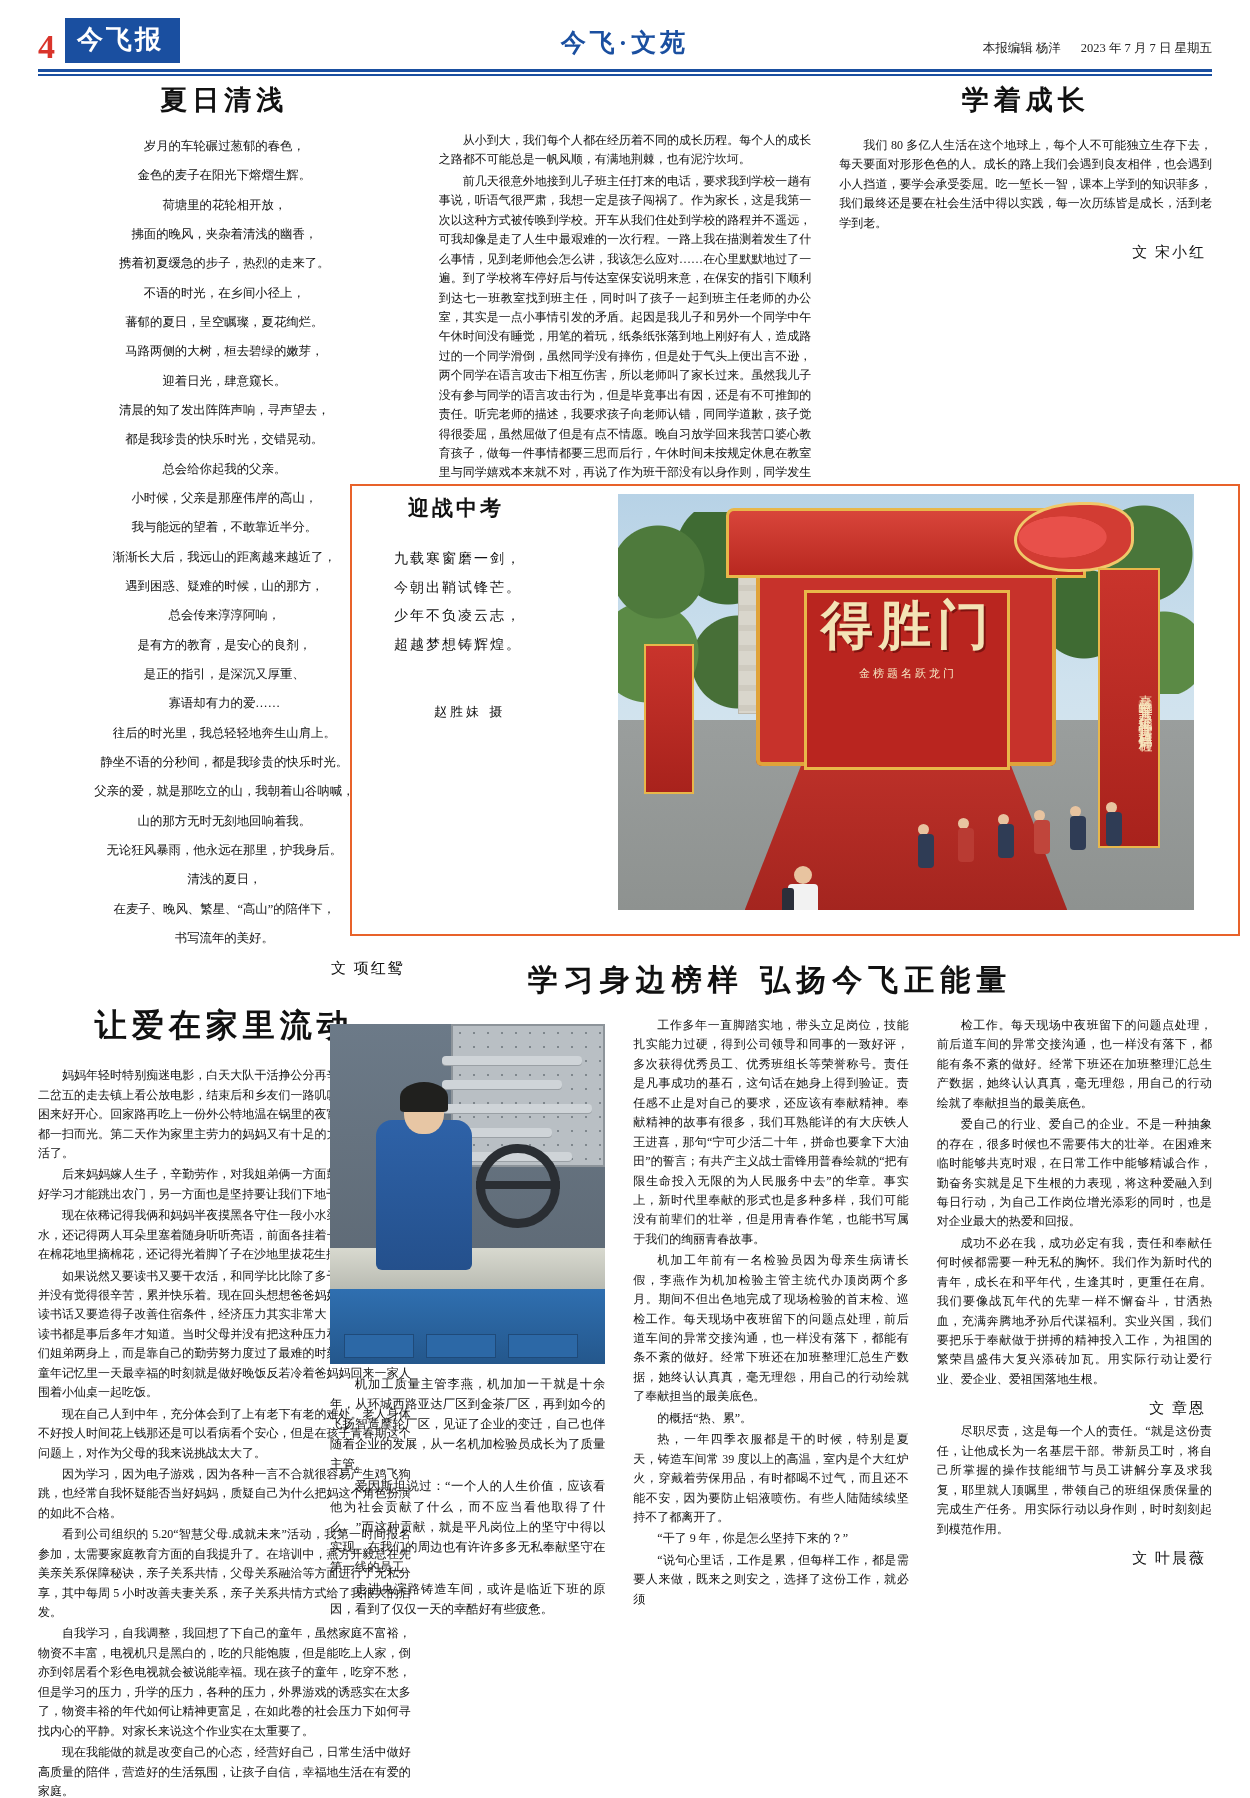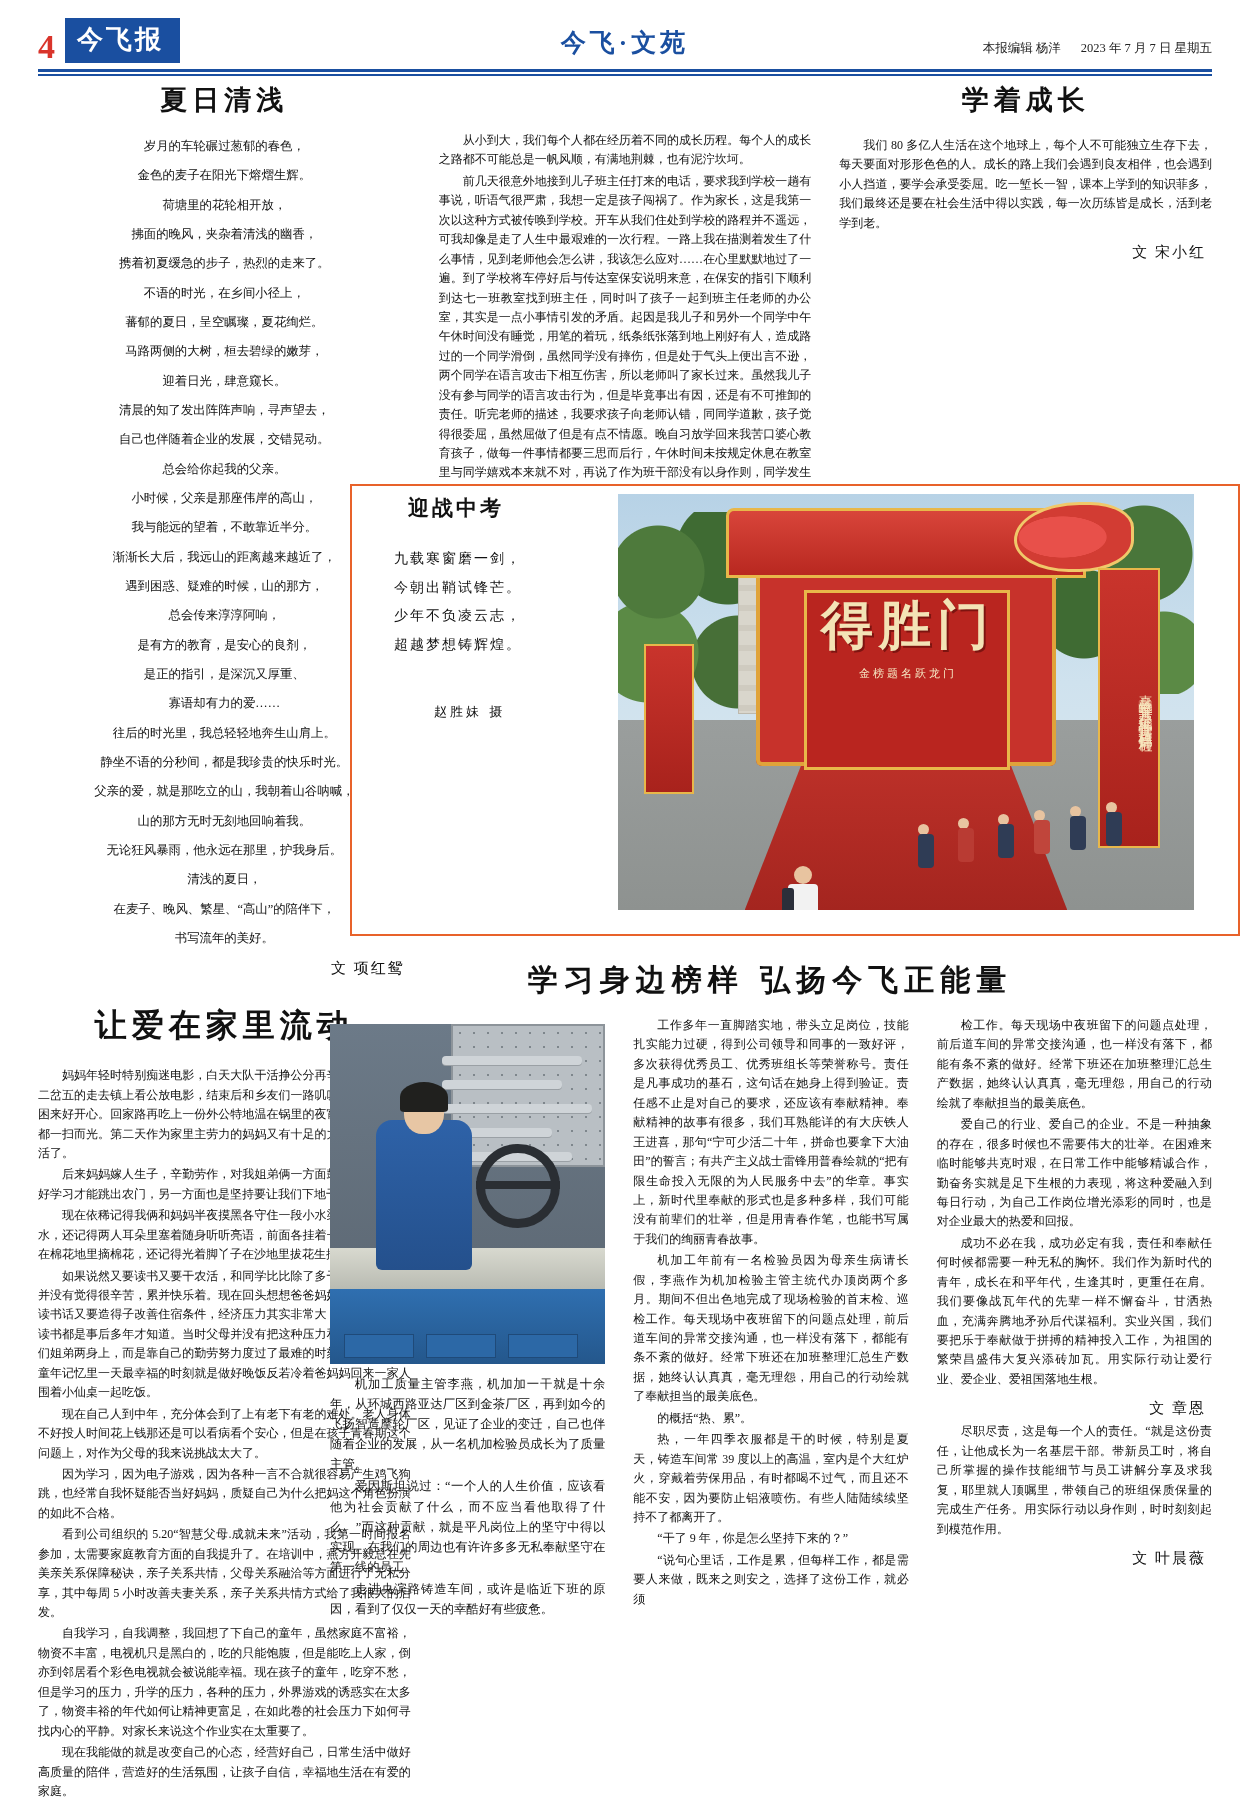--- a/index.html
+++ b/index.html
@@ -258,21 +258,21 @@
         <p class="verse">岁月的车轮碾过葱郁的春色，</p>
         <p class="verse">金色的麦子在阳光下熔熠生辉。</p>
         <p class="verse">荷塘里的花轮相开放，</p>
         <p class="verse">拂面的晚风，夹杂着清浅的幽香，</p>
         <p class="verse">携着初夏缓急的步子，热烈的走来了。</p>
         <p class="verse">不语的时光，在乡间小径上，</p>
         <p class="verse">蕃郁的夏日，呈空瞩璨，夏花绚烂。</p>
         <p class="verse">马路两侧的大树，桓去碧绿的嫩芽，</p>
         <p class="verse">迎着日光，肆意窥长。</p>
         <p class="verse">清晨的知了发出阵阵声响，寻声望去，</p>
-        <p class="verse">自己也伴随着企业的发展，交错晃动。</p>
+        <p class="verse">都是我珍贵的快乐时光，交错晃动。</p>
         <p class="verse">总会给你起我的父亲。</p>
         <p class="verse">小时候，父亲是那座伟岸的高山，</p>
         <p class="verse">我与能远的望着，不敢靠近半分。</p>
         <p class="verse">渐渐长大后，我远山的距离越来越近了，</p>
         <p class="verse">遇到困惑、疑难的时候，山的那方，</p>
         <p class="verse">总会传来淳淳阿响，</p>
         <p class="verse">是有方的教育，是安心的良剂，</p>
         <p class="verse">是正的指引，是深沉又厚重、</p>
         <p class="verse">寡语却有力的爱……</p>
         <p class="verse">往后的时光里，我总轻轻地奔生山肩上。</p>

